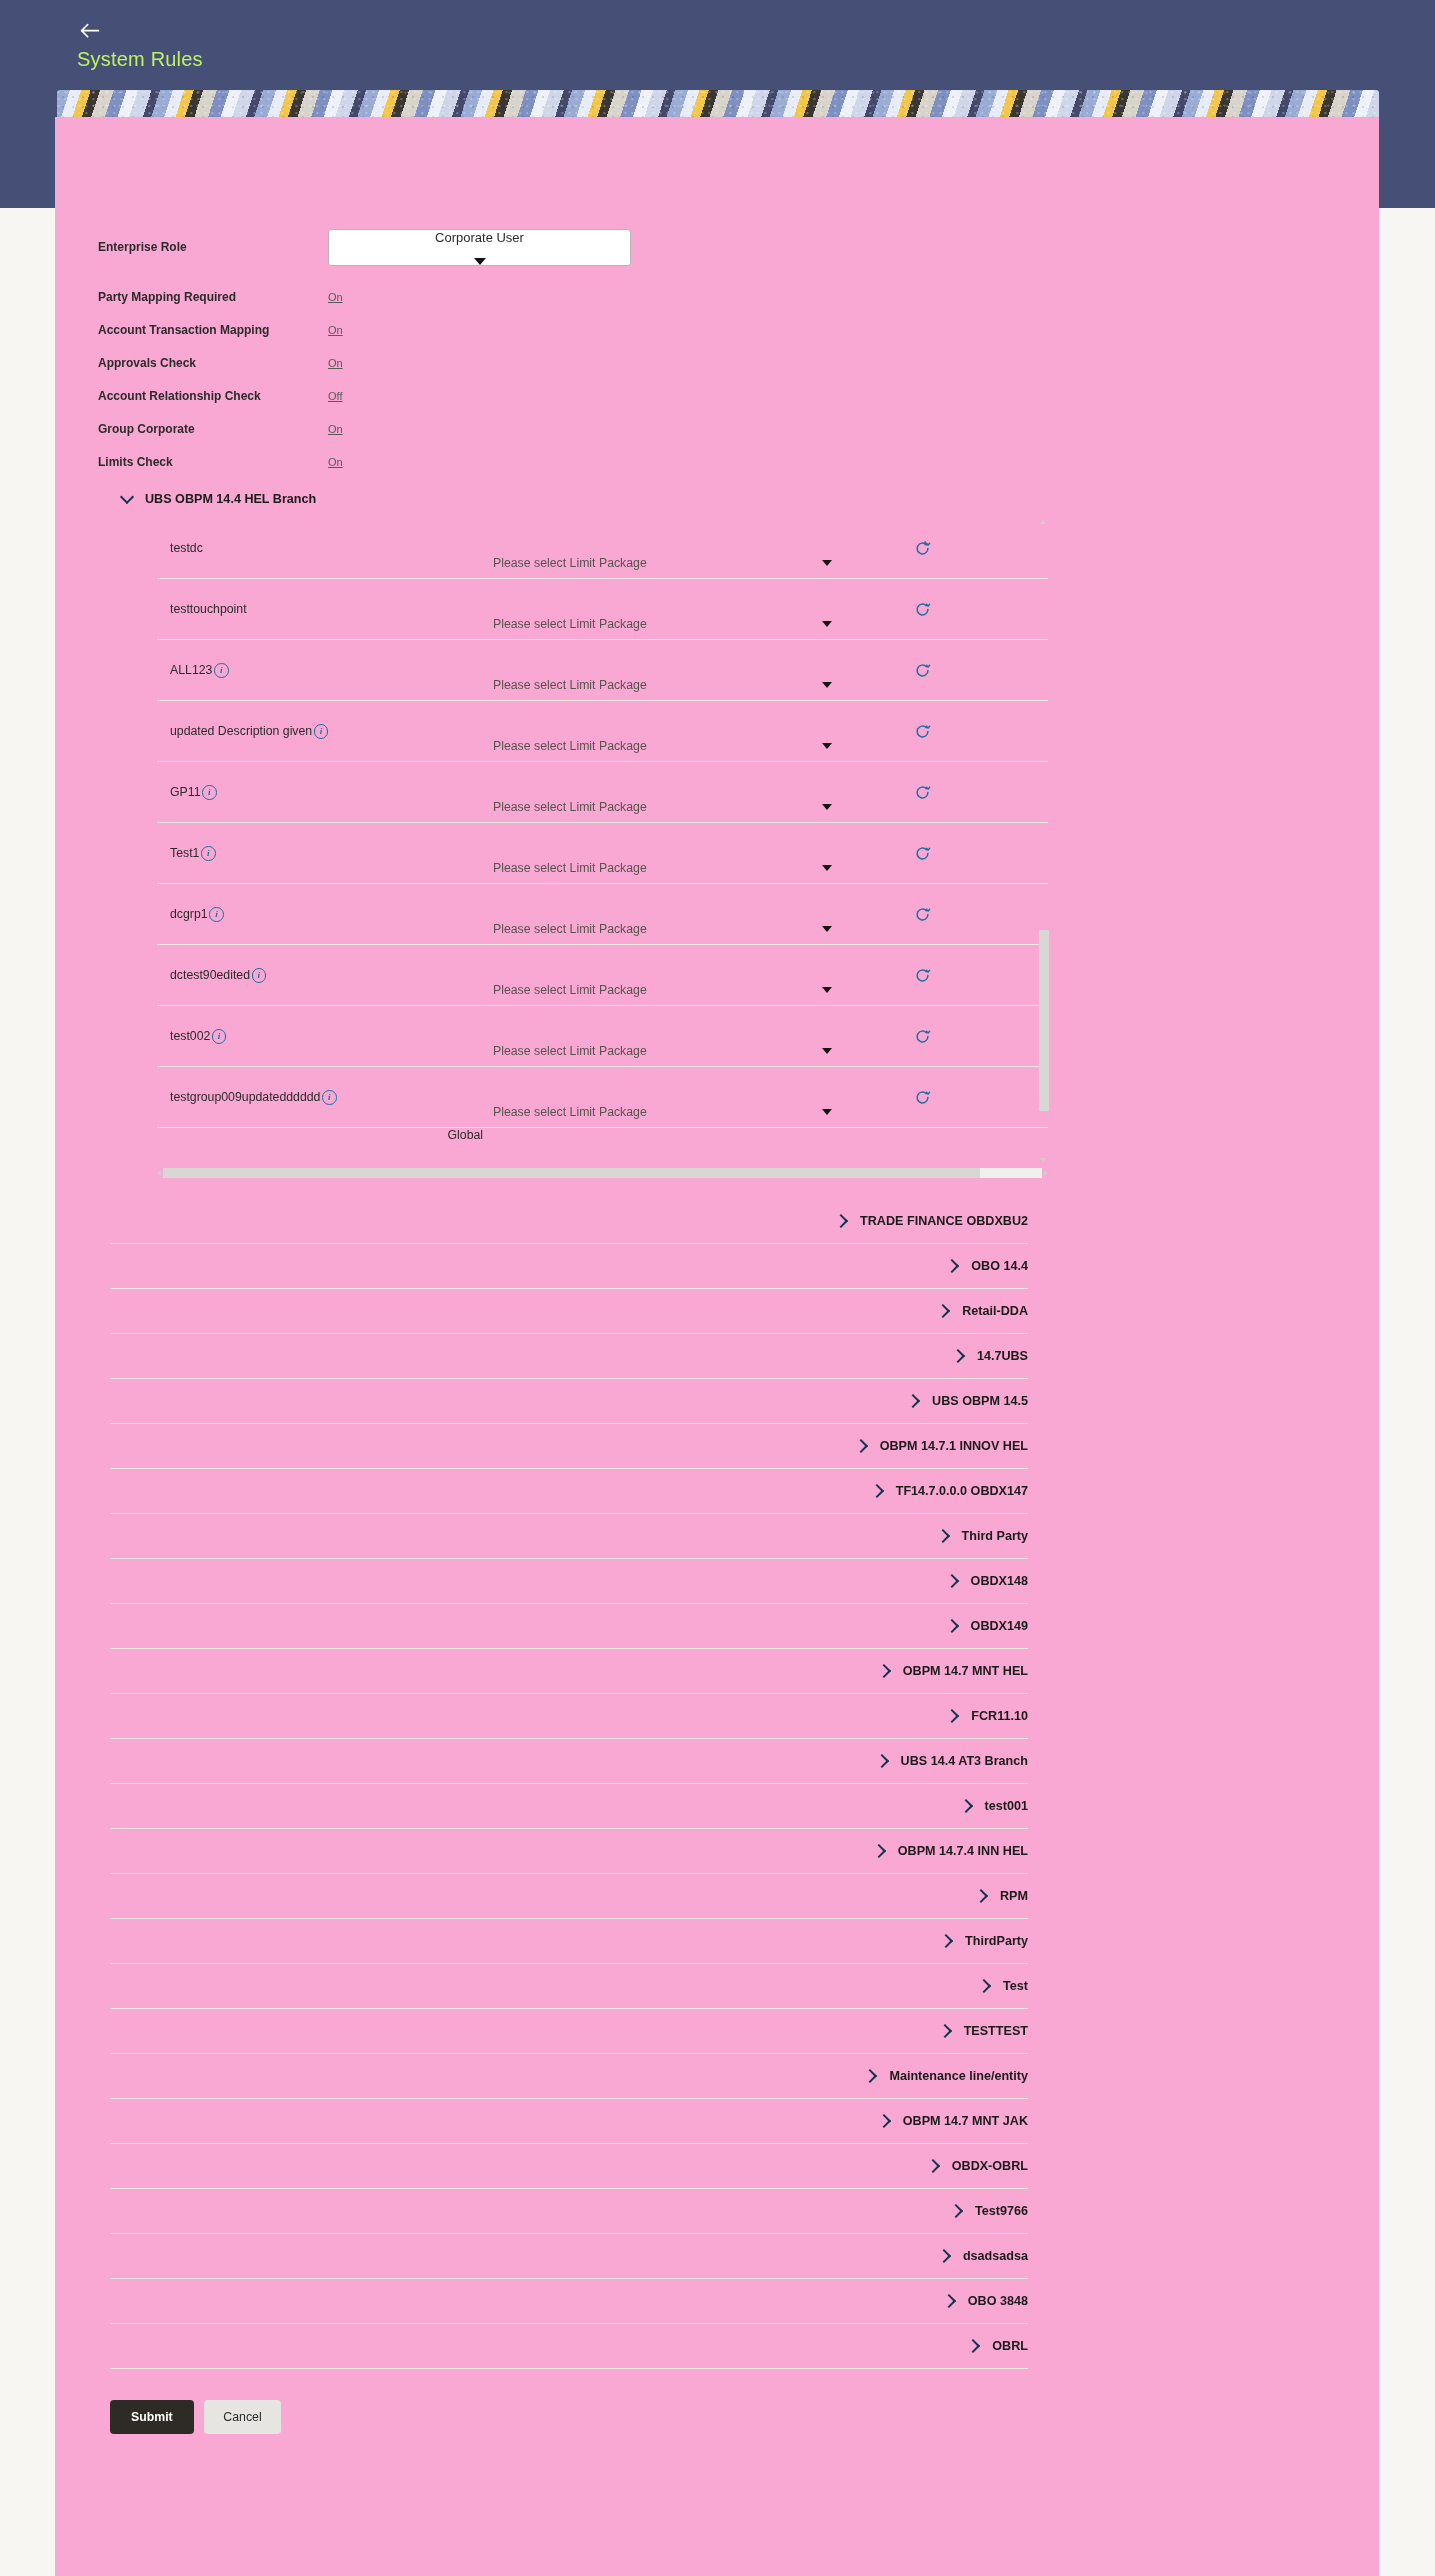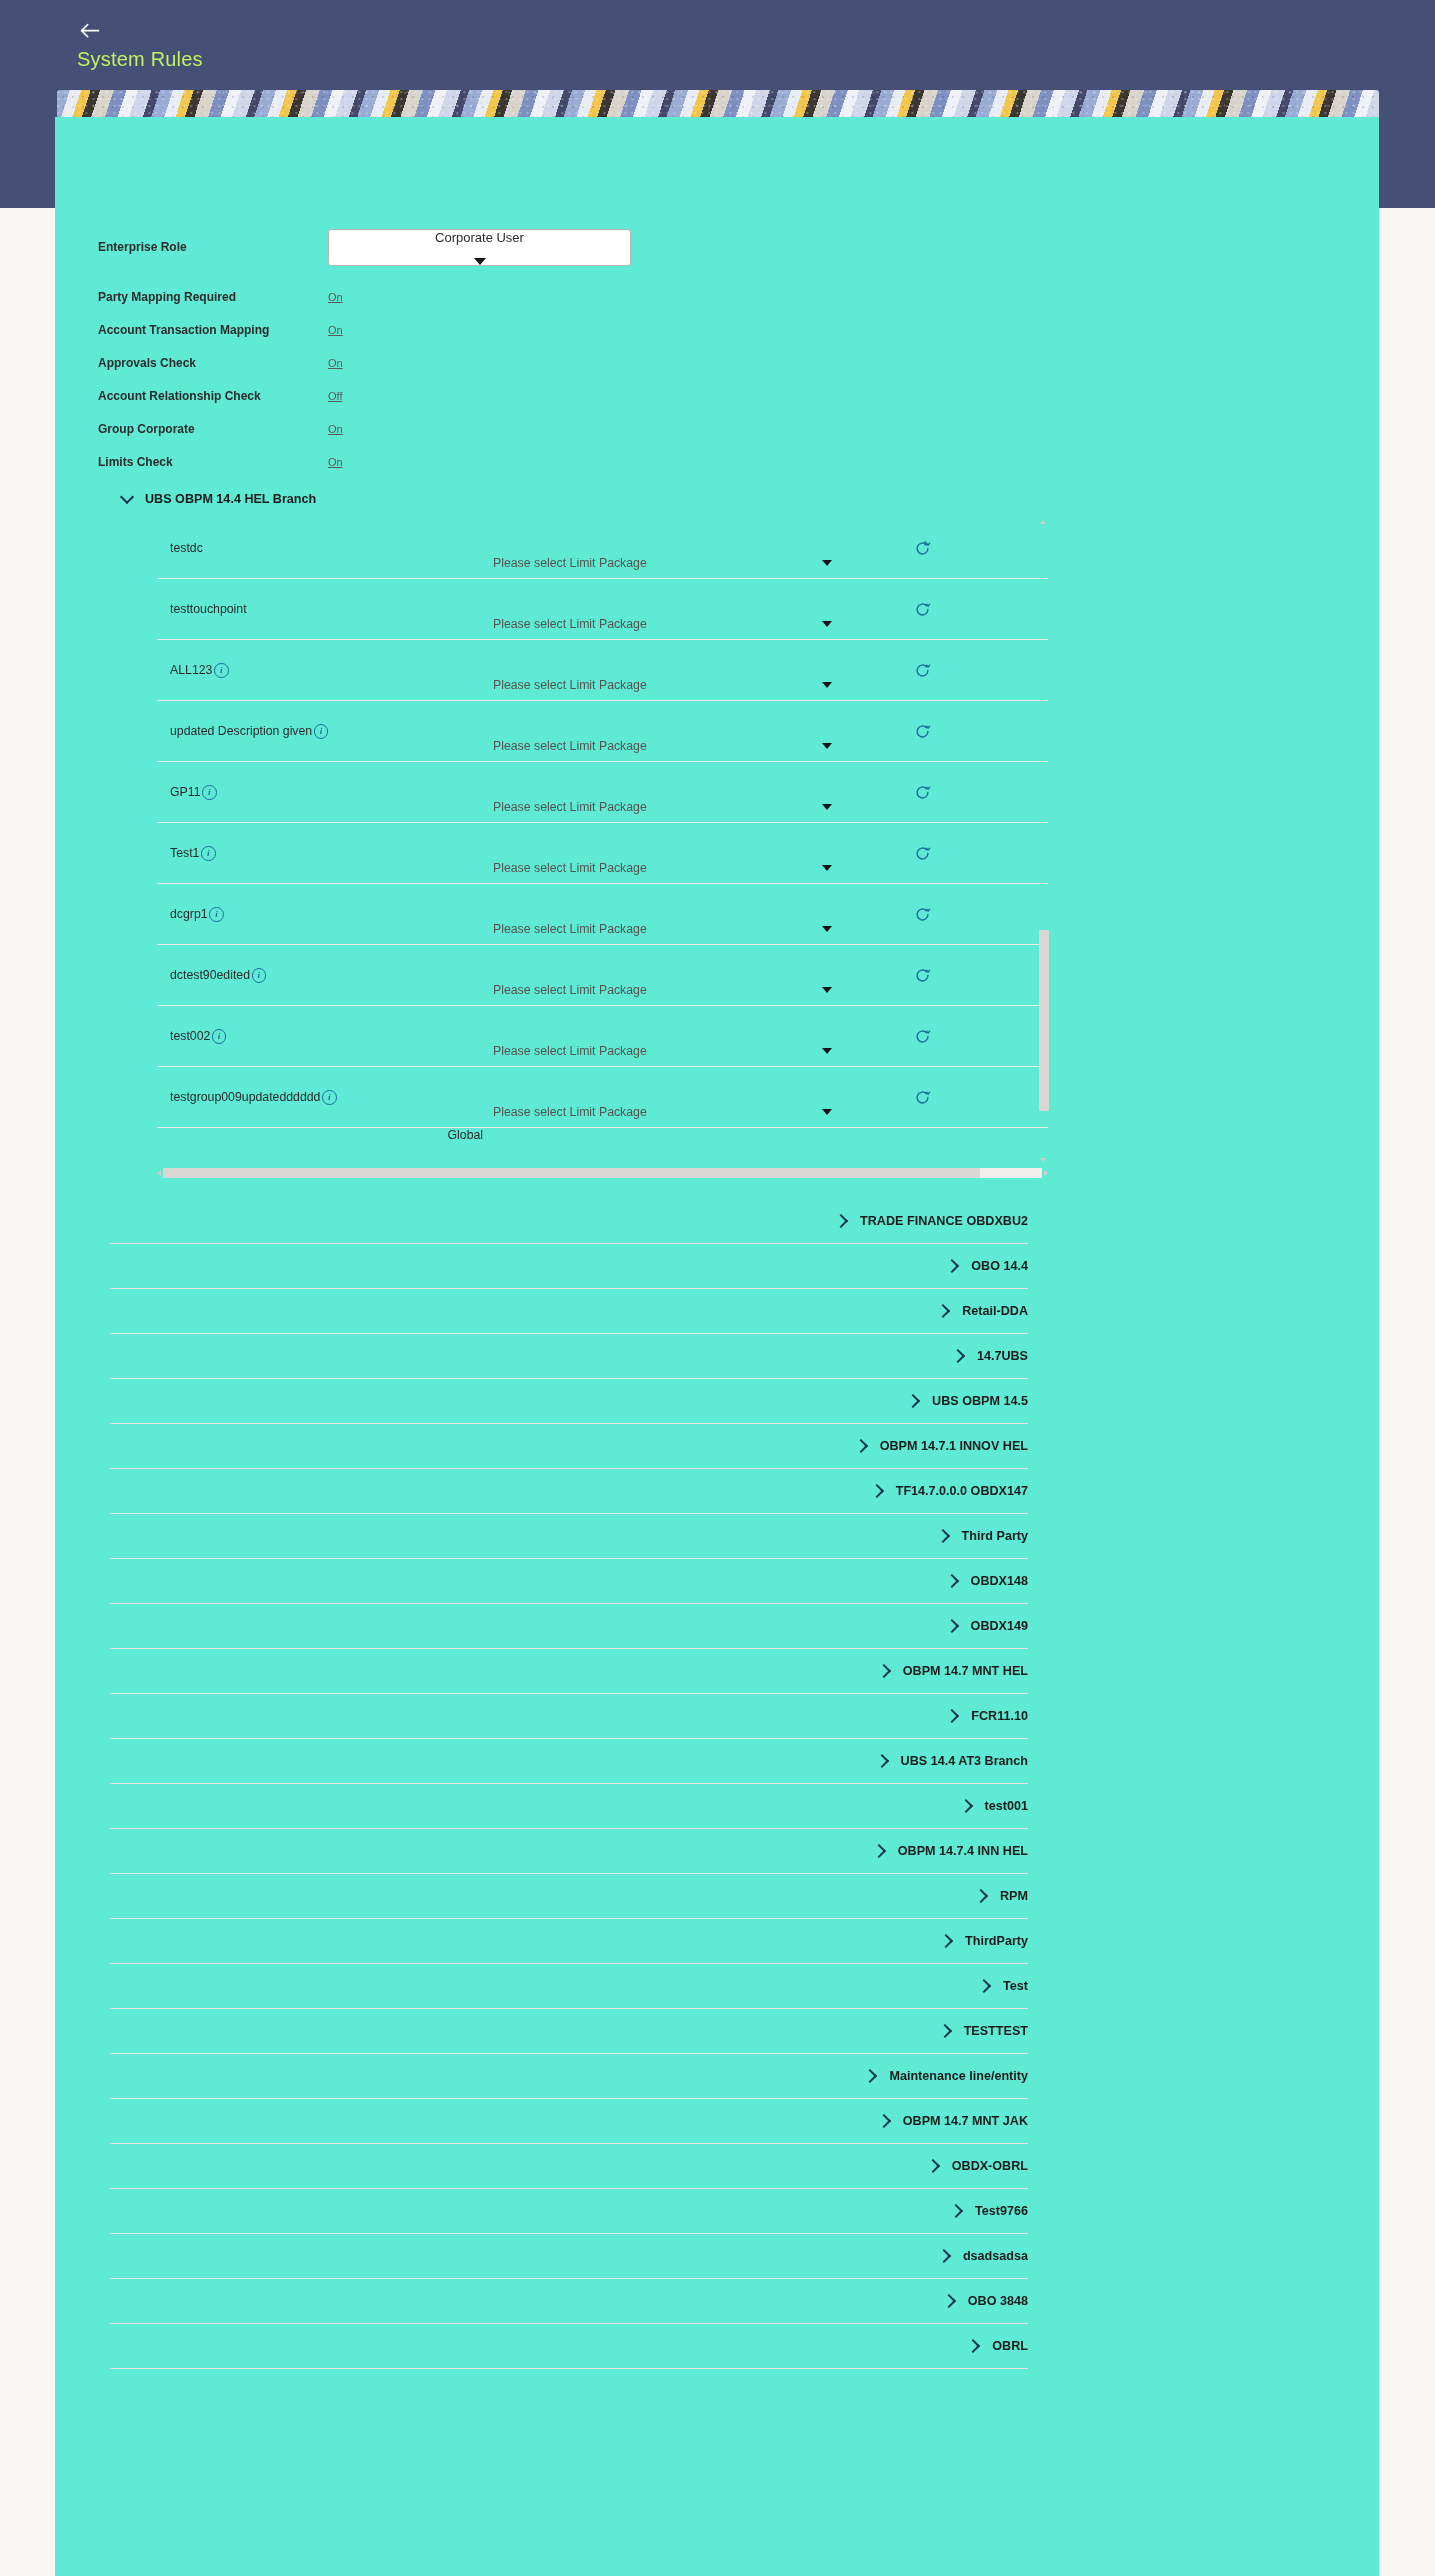--- a/index.html
+++ b/index.html
@@ -88,21 +88,21 @@
     background-size: 7px 7px, 10px 10px, 13px 13px;
   }
 
   
   .card {
     position: absolute;
     top: 117px;
     left: 55px;
     width: 1324px;
     min-height: 2459px;
-    background: #5eead4;
+    background: #f9a8d4;
     z-index: 4;
   }
 
   
   .form-area { padding: 107px 0 0 43px; }
 
   .form-row {
     display: flex;
     align-items: center;
     min-height: 33px;
@@ -711,15 +711,19 @@
       <span class="chev right"></span>
       <span class="acc-label">OBO 3848</span>
     </div>
     <div class="acc-item">
       <span class="chev right"></span>
       <span class="acc-label">OBRL</span>
     </div>
 
   </div>
 
+  <div class="footer">
+    <button class="btn btn-primary">Submit</button>
+    <button class="btn btn-secondary">Cancel</button>
+  </div>
 
 </div>
 
 
 </body></html>

